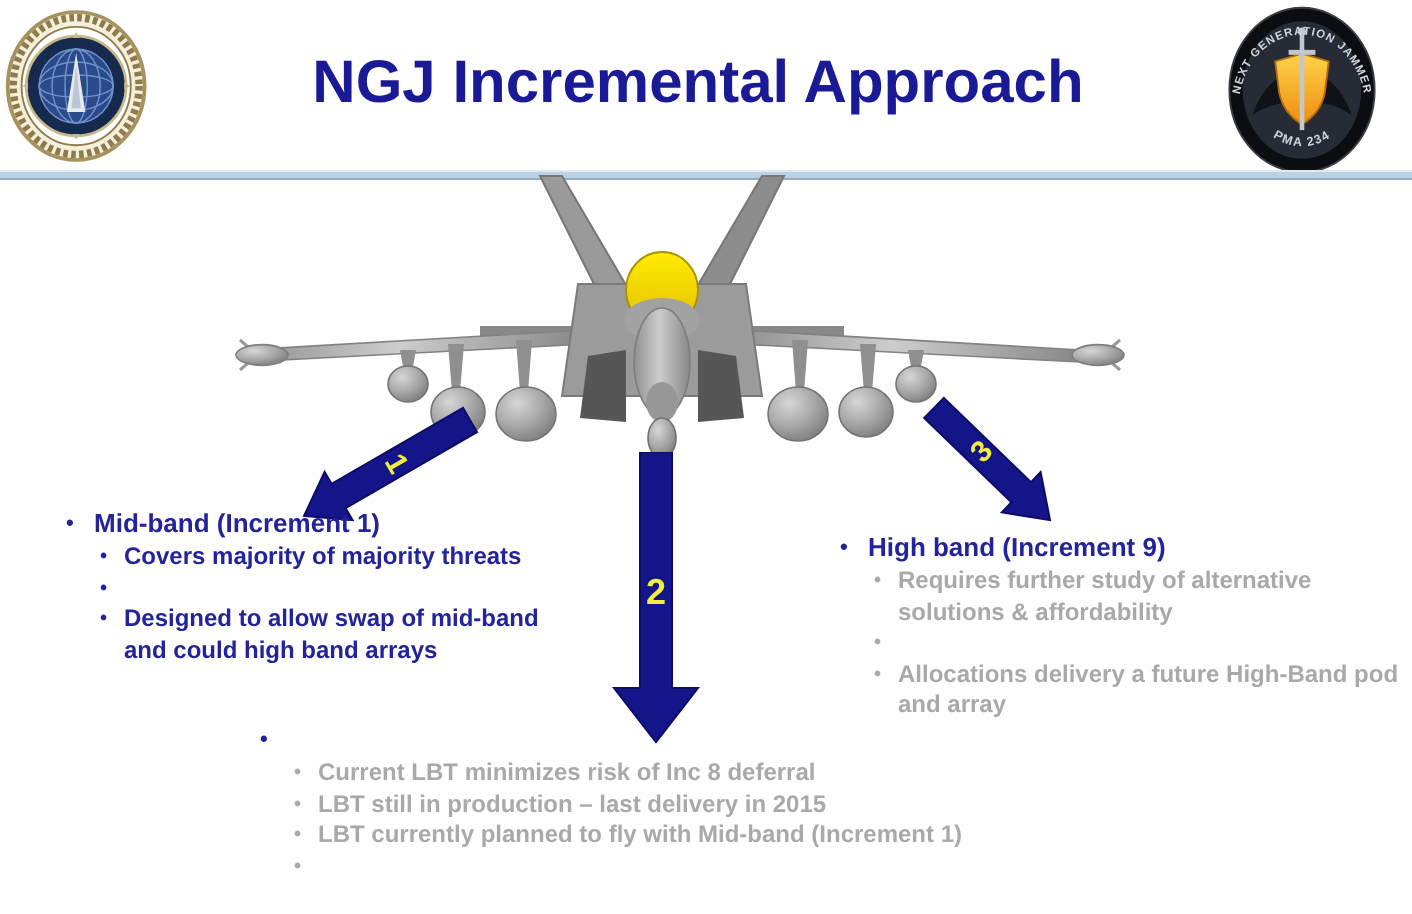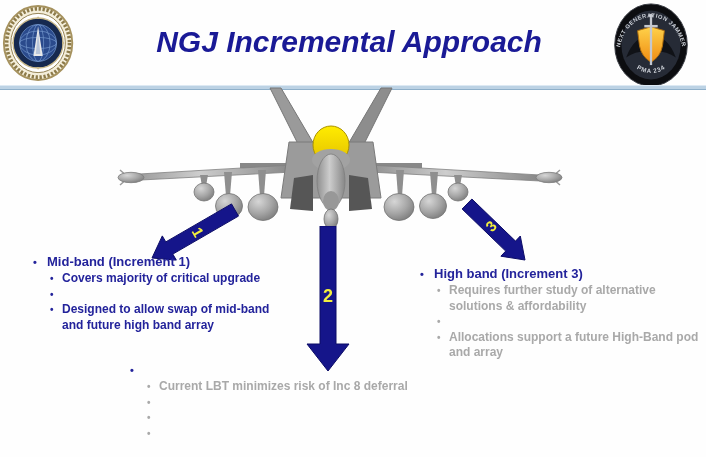--- a/index.html
+++ b/index.html
@@ -3,21 +3,21 @@
 <meta charset="utf-8">
 <style>
   html,body{margin:0;padding:0;background:#e9e9e9;}
   .slide{
     position:relative;width:706px;height:457px;background:#fefefe;
     overflow:hidden;font-family:"Liberation Sans",sans-serif;
   }
   
   .slide-title{
     position:absolute;left:0;right:8px;top:25px;text-align:center;
-    font-size:30px;font-weight:bold;color:#1a1a96;letter-spacing:0px;font-style:italic;
+    font-size:30px;font-weight:bold;color:#1a1a96;letter-spacing:0px;
   }
   .seal-left{position:absolute;left:2px;top:3px;width:74px;height:80px;}
   .badge-right{position:absolute;left:612px;top:2px;width:78px;height:86px;}
   .header-rule{
     position:absolute;left:0;top:85px;width:706px;height:3px;
     background:#bcd2e4;border-top:1px solid #dde9f3;border-bottom:1px solid #8fb0ca;
   }
   
   .aircraft{position:absolute;left:100px;top:85px;width:480px;height:155px;}
   .arrow1{position:absolute;left:140px;top:200px;width:105px;height:70px;}
@@ -162,69 +162,71 @@
   </svg>
 
   <div class="section sec-mid">
     <div class="sec-head">
       <span class="dot">•</span>
       <span>Mid-band (Increment 1)</span>
     </div>
     <div class="bullets">
         <div class="bullet-row">
           <span class="dot">•</span>
-          <span class="btext">Covers majority of critical upgrade</span>
+          <span class="btext">Covers majority of majority threats</span>
         </div>
         <div class="bullet-row">
           <span class="dot">•</span>
         </div>
         <div class="bullet-row">
           <span class="dot">•</span>
           <span class="btext">Designed to allow swap of mid-band
-and future high band array</span>
+and could high band arrays</span>
         </div>
       </div>
   </div>
 
   <div class="section sec-low">
     <div class="sec-head">
       <span class="dot">•</span>
     </div>
     <div class="bullets">
         <div class="bullet-row">
           <span class="dot">•</span>
           <span class="btext">Current LBT minimizes risk of Inc 8 deferral</span>
         </div>
         <div class="bullet-row">
           <span class="dot">•</span>
-        </div>
-        <div class="bullet-row">
-          <span class="dot">•</span>
+          <span class="btext">LBT still in production – last delivery in 2015</span>
+        </div>
+        <div class="bullet-row">
+          <span class="dot">•</span>
+          <span class="btext">LBT currently planned to fly with Mid-band (Increment 1)</span>
         </div>
         <div class="bullet-row">
           <span class="dot">•</span>
         </div>
       </div>
   </div>
 
   <div class="section sec-high">
     <div class="sec-head">
       <span class="dot">•</span>
-      <span>High band (Increment 3)</span>
+      <span>High band (Increment 9)</span>
     </div>
     <div class="bullets">
         <div class="bullet-row">
           <span class="dot">•</span>
           <span class="btext">Requires further study of alternative
 solutions &amp; affordability</span>
         </div>
         <div class="bullet-row">
           <span class="dot">•</span>
         </div>
         <div class="bullet-row">
           <span class="dot">•</span>
-          <span class="btext">Allocations support a future High-Band pod
+          <span class="btext">Allocations delivery a future High-Band pod
 and array</span>
         </div>
       </div>
   </div>
 
 </div>
 
 </body></html>

